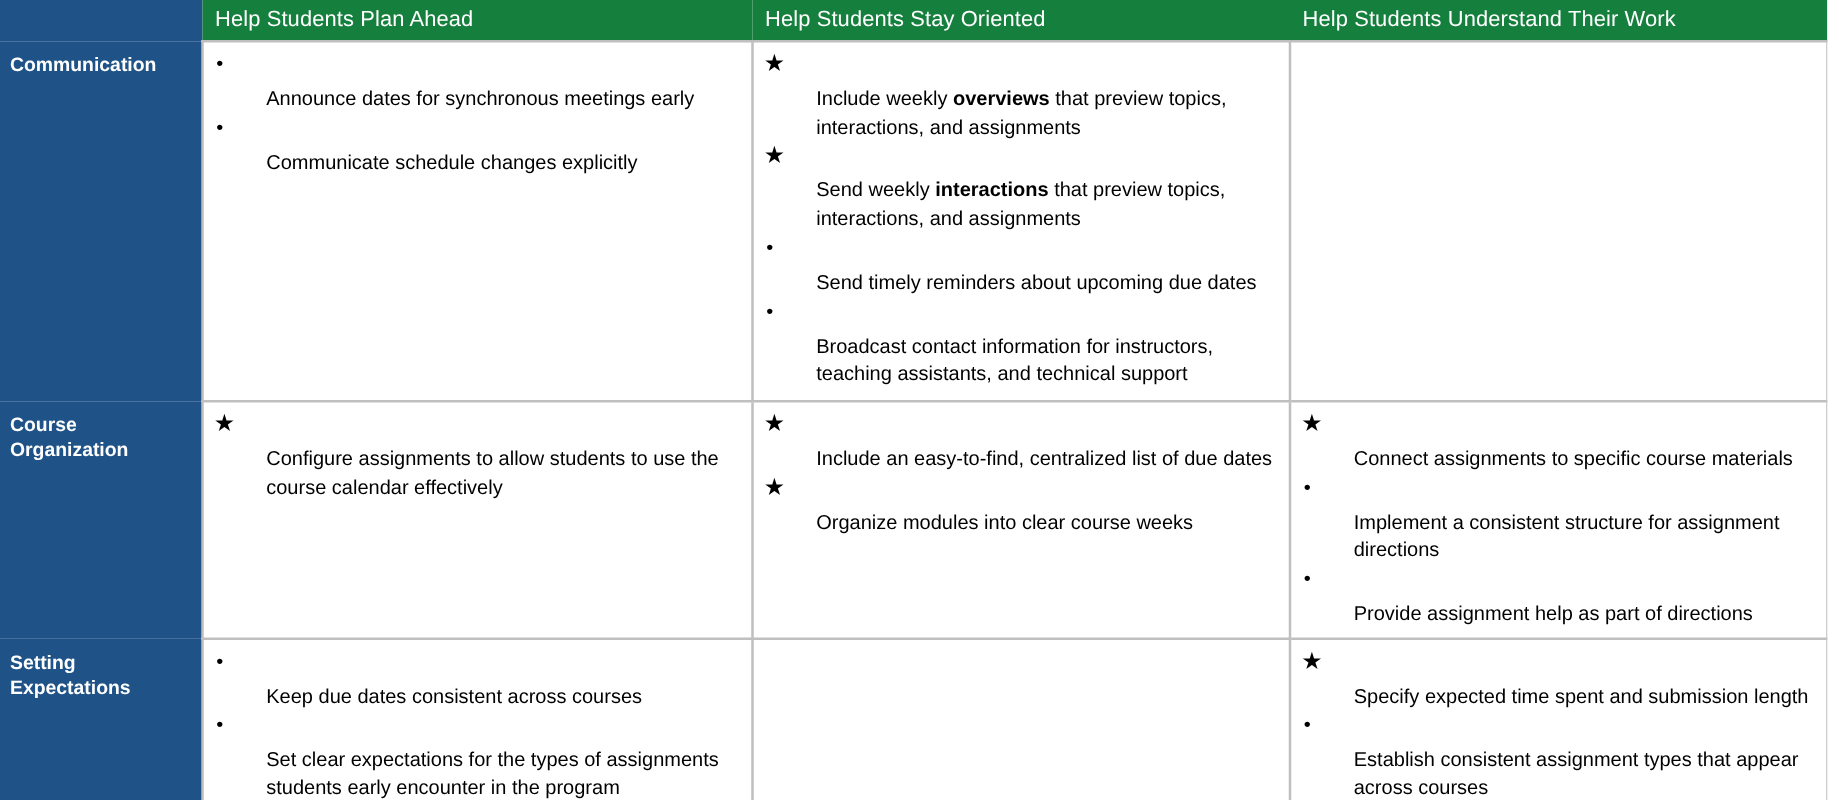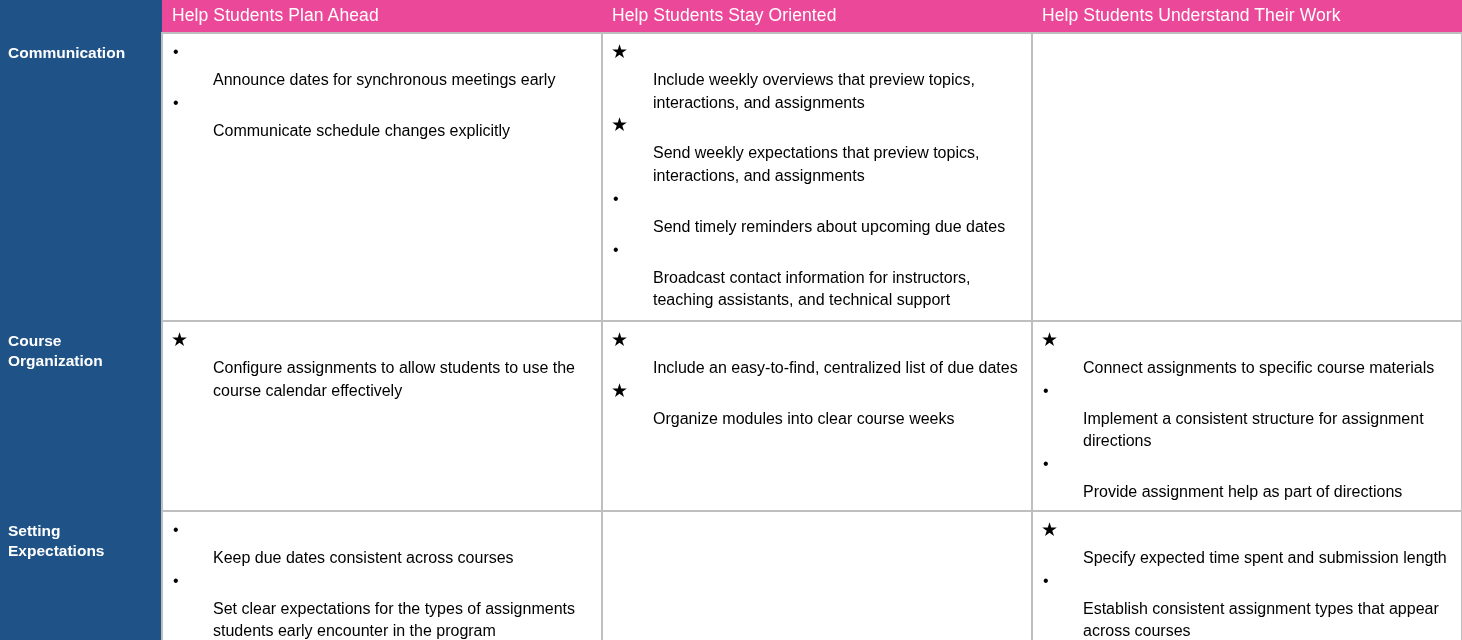--- a/index.html
+++ b/index.html
@@ -55,21 +55,21 @@
 
   
   tr.header-row { height: 33px; }
   th.corner {
     width: 162px;
     background: #1f5286;
     border: none;
     padding: 0;
   }
   th.col-head {
-    background: #ec4899;
+    background: #15803d;
     color: #ffffff;
     font-size: 17.5px;
     font-weight: normal;
     text-align: left;
     vertical-align: middle;
     padding: 0 0 2px 10px;
     border: none;
     letter-spacing: 0.1px;
   }
 
@@ -110,21 +110,21 @@
     font-size: 16px;
     line-height: 1.42;
     color: #000000;
   }
   li.item .marker.star {
     font-size: 19px;
     line-height: 1.2;
     padding-left: 4px;
   }
   li.item .txt { flex: 1 1 auto; padding-right: 4px; margin-top: 28px; }
-  li.item .txt b { font-weight: normal; text-align: right; }
+  li.item .txt b { font-weight: bold; text-align: right; }
 
   
   col.c-label { width: 162px; }
   col.c1 { width: 440px; }
   col.c2 { width: 430px; }
   col.c3 { width: 430px; }
 </style>
 </head>
 <body>
 
@@ -164,21 +164,21 @@
             </ul>
           </td>
           <td class="cell">
             <ul class="items">
               <li class="item">
                 <span class="marker star">★</span>
                 <span class="txt">Include weekly <b>overviews</b> that preview topics, interactions, and assignments</span>
               </li>
               <li class="item">
                 <span class="marker star">★</span>
-                <span class="txt">Send weekly <b>expectations</b> that preview topics, interactions, and assignments</span>
+                <span class="txt">Send weekly <b>interactions</b> that preview topics, interactions, and assignments</span>
               </li>
               <li class="item">
                 <span class="marker">•</span>
                 <span class="txt">Send timely reminders about upcoming due dates</span>
               </li>
               <li class="item">
                 <span class="marker">•</span>
                 <span class="txt">Broadcast contact information for instructors, teaching assistants, and technical support</span>
               </li>
             </ul>

